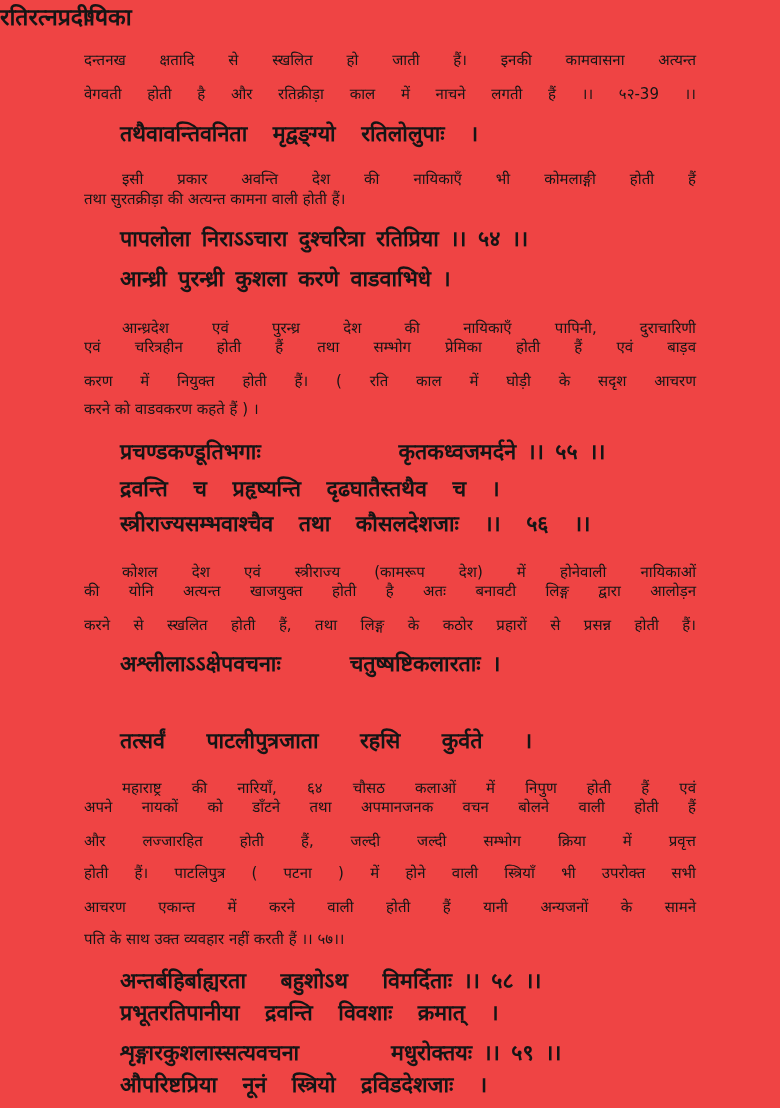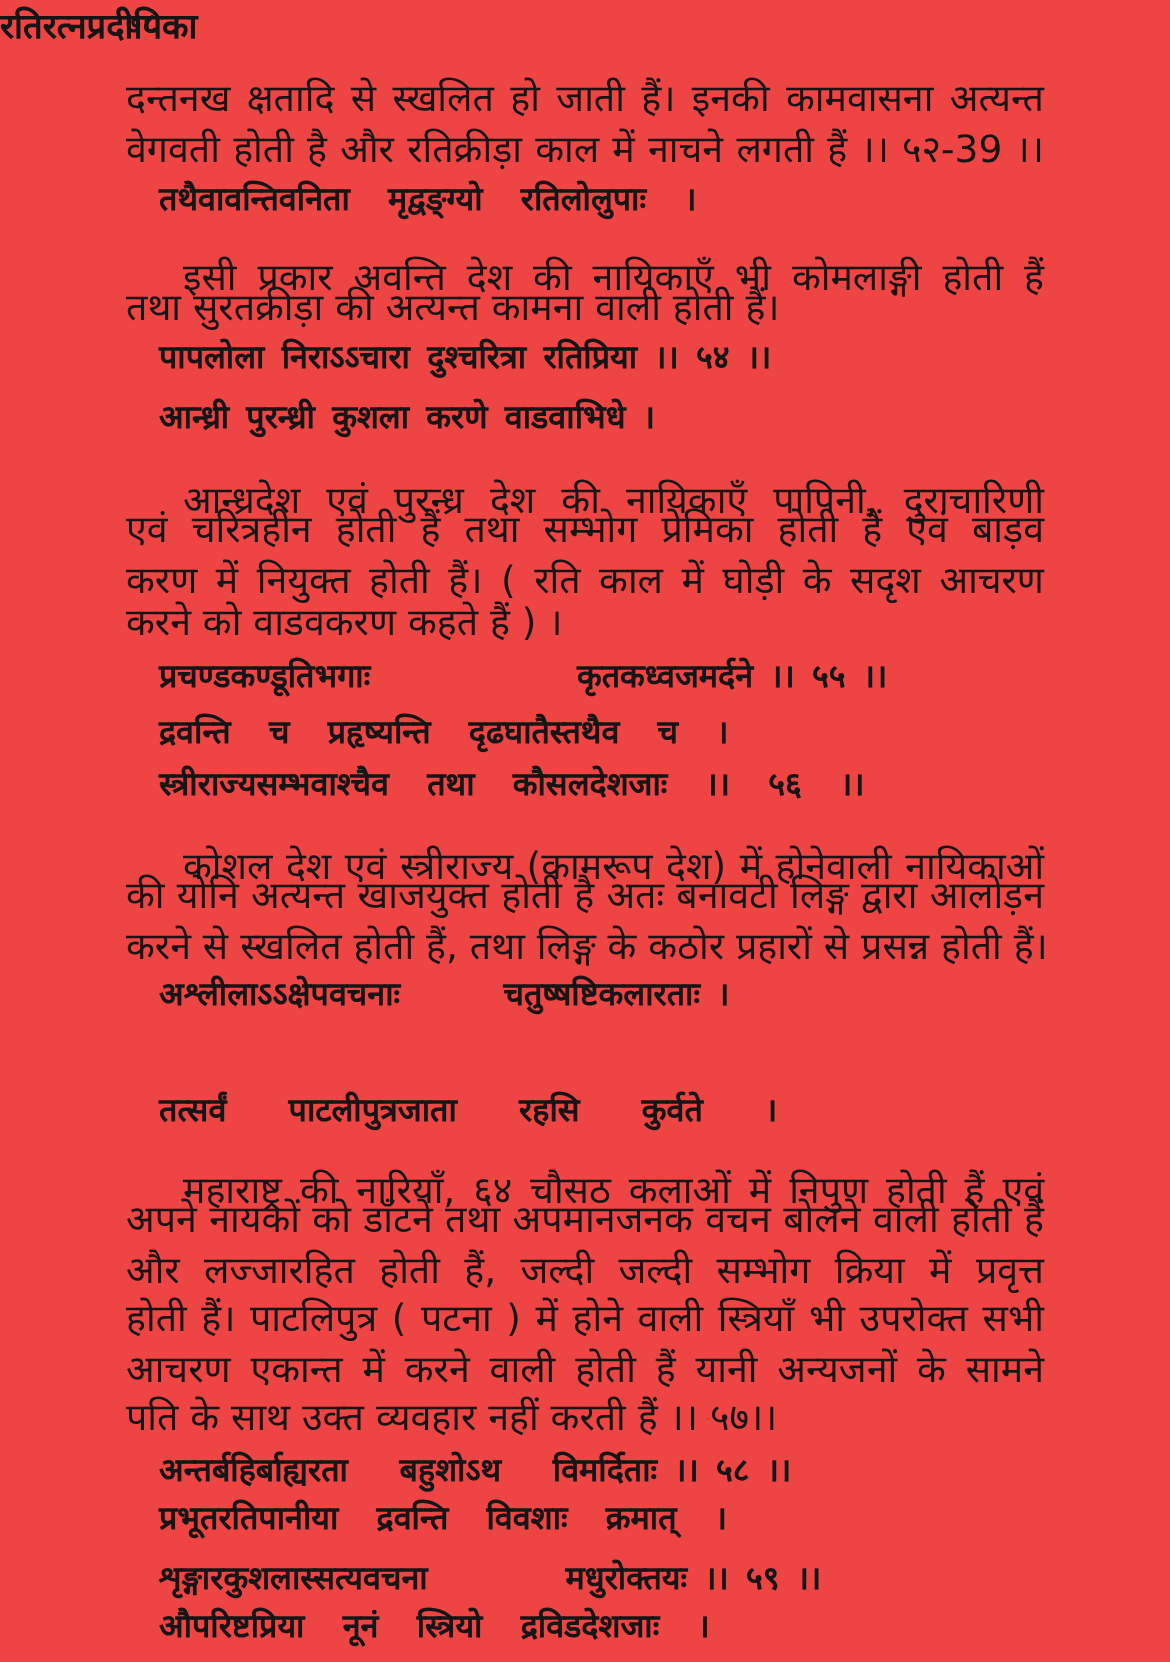--- a/index.html
+++ b/index.html
@@ -40,38 +40,38 @@
       text-align: left;
       font-size: 23px;
       font-weight: bold;
     }
     .line {
       position: absolute;
       white-space: nowrap;
       line-height: 1;
     }
     .prose {
-      font-size: 25px;
+      font-size: 15px;
       left: 84px;
       width: 612px;
       text-align: justify;
       text-align-last: justify;
     }
     .prose.indent {
       left: 122px;
       width: 574px;
       margin-top: 15px;
     }
     .prose.last {
       text-align-last: left;
     }
     .verse {
       font-size: 21.5px;
       font-weight: bold;
-      left: 106px;
+      left: 120px;
       word-spacing: 4px;
     }
     .verse.wide { word-spacing: 18px; }
     .verse.spaced { word-spacing: 34px; }
   </style>
 </head>
 <body>
 
 <div class="page">
 

